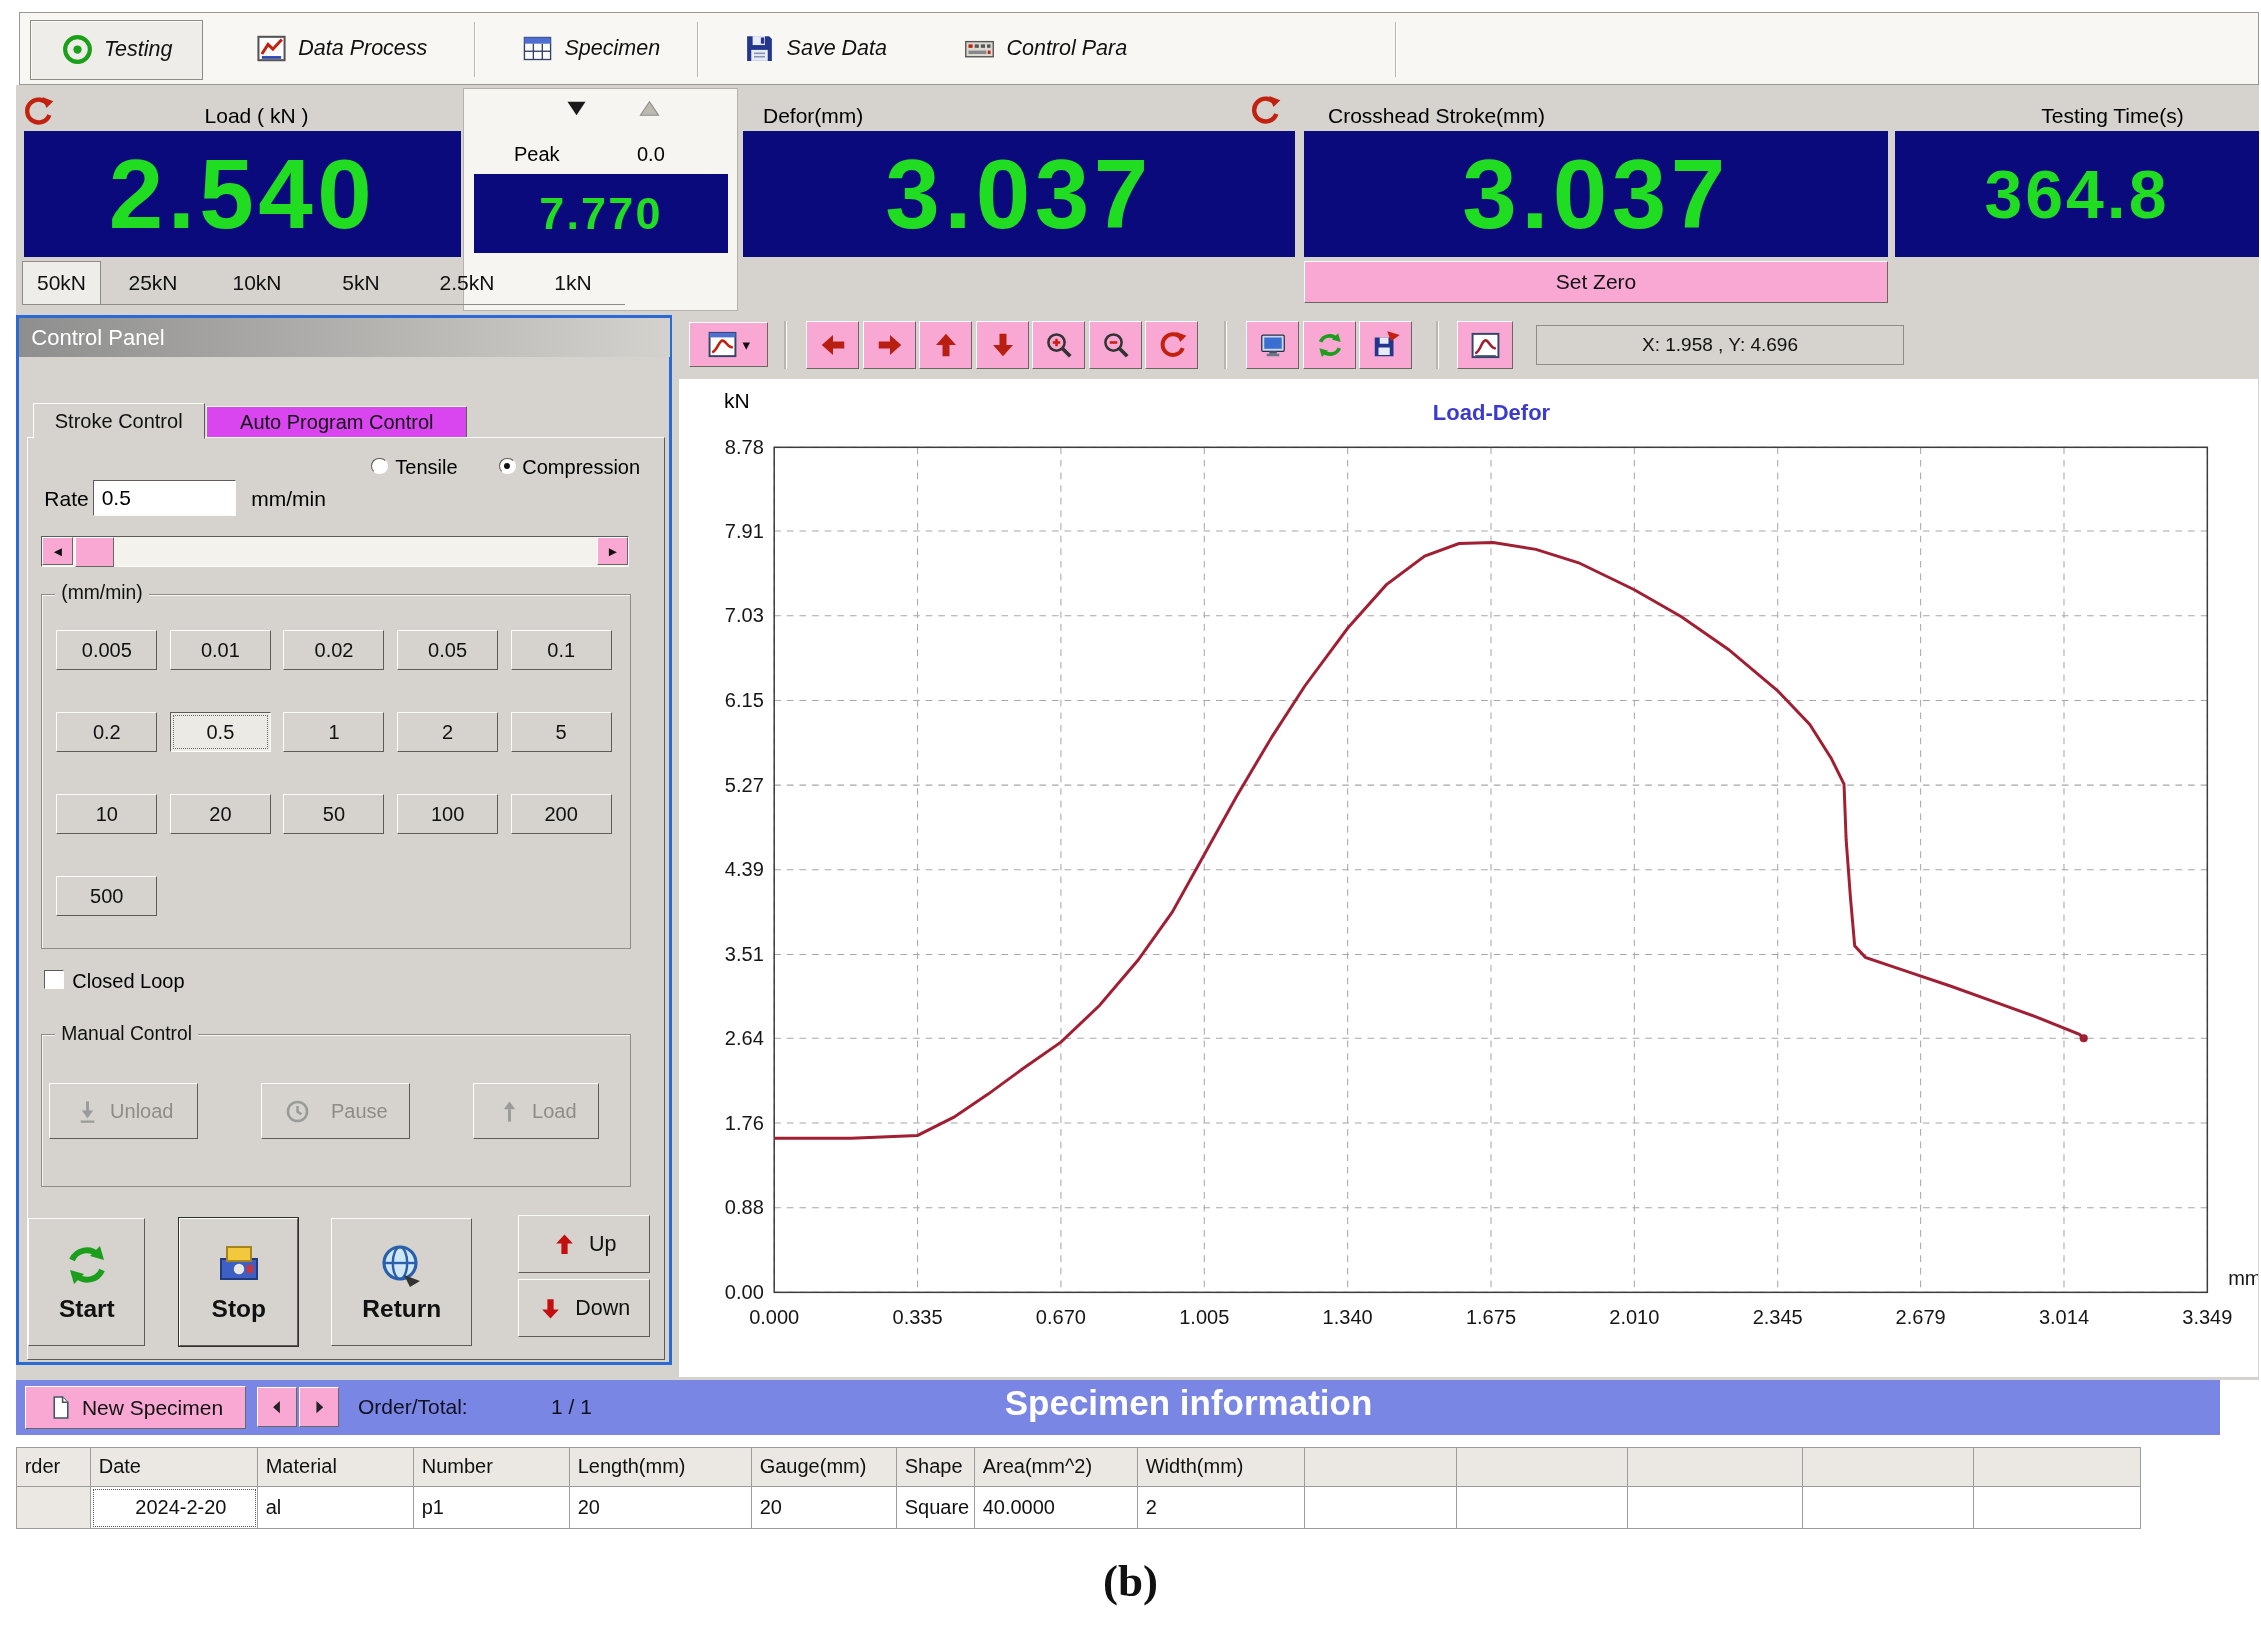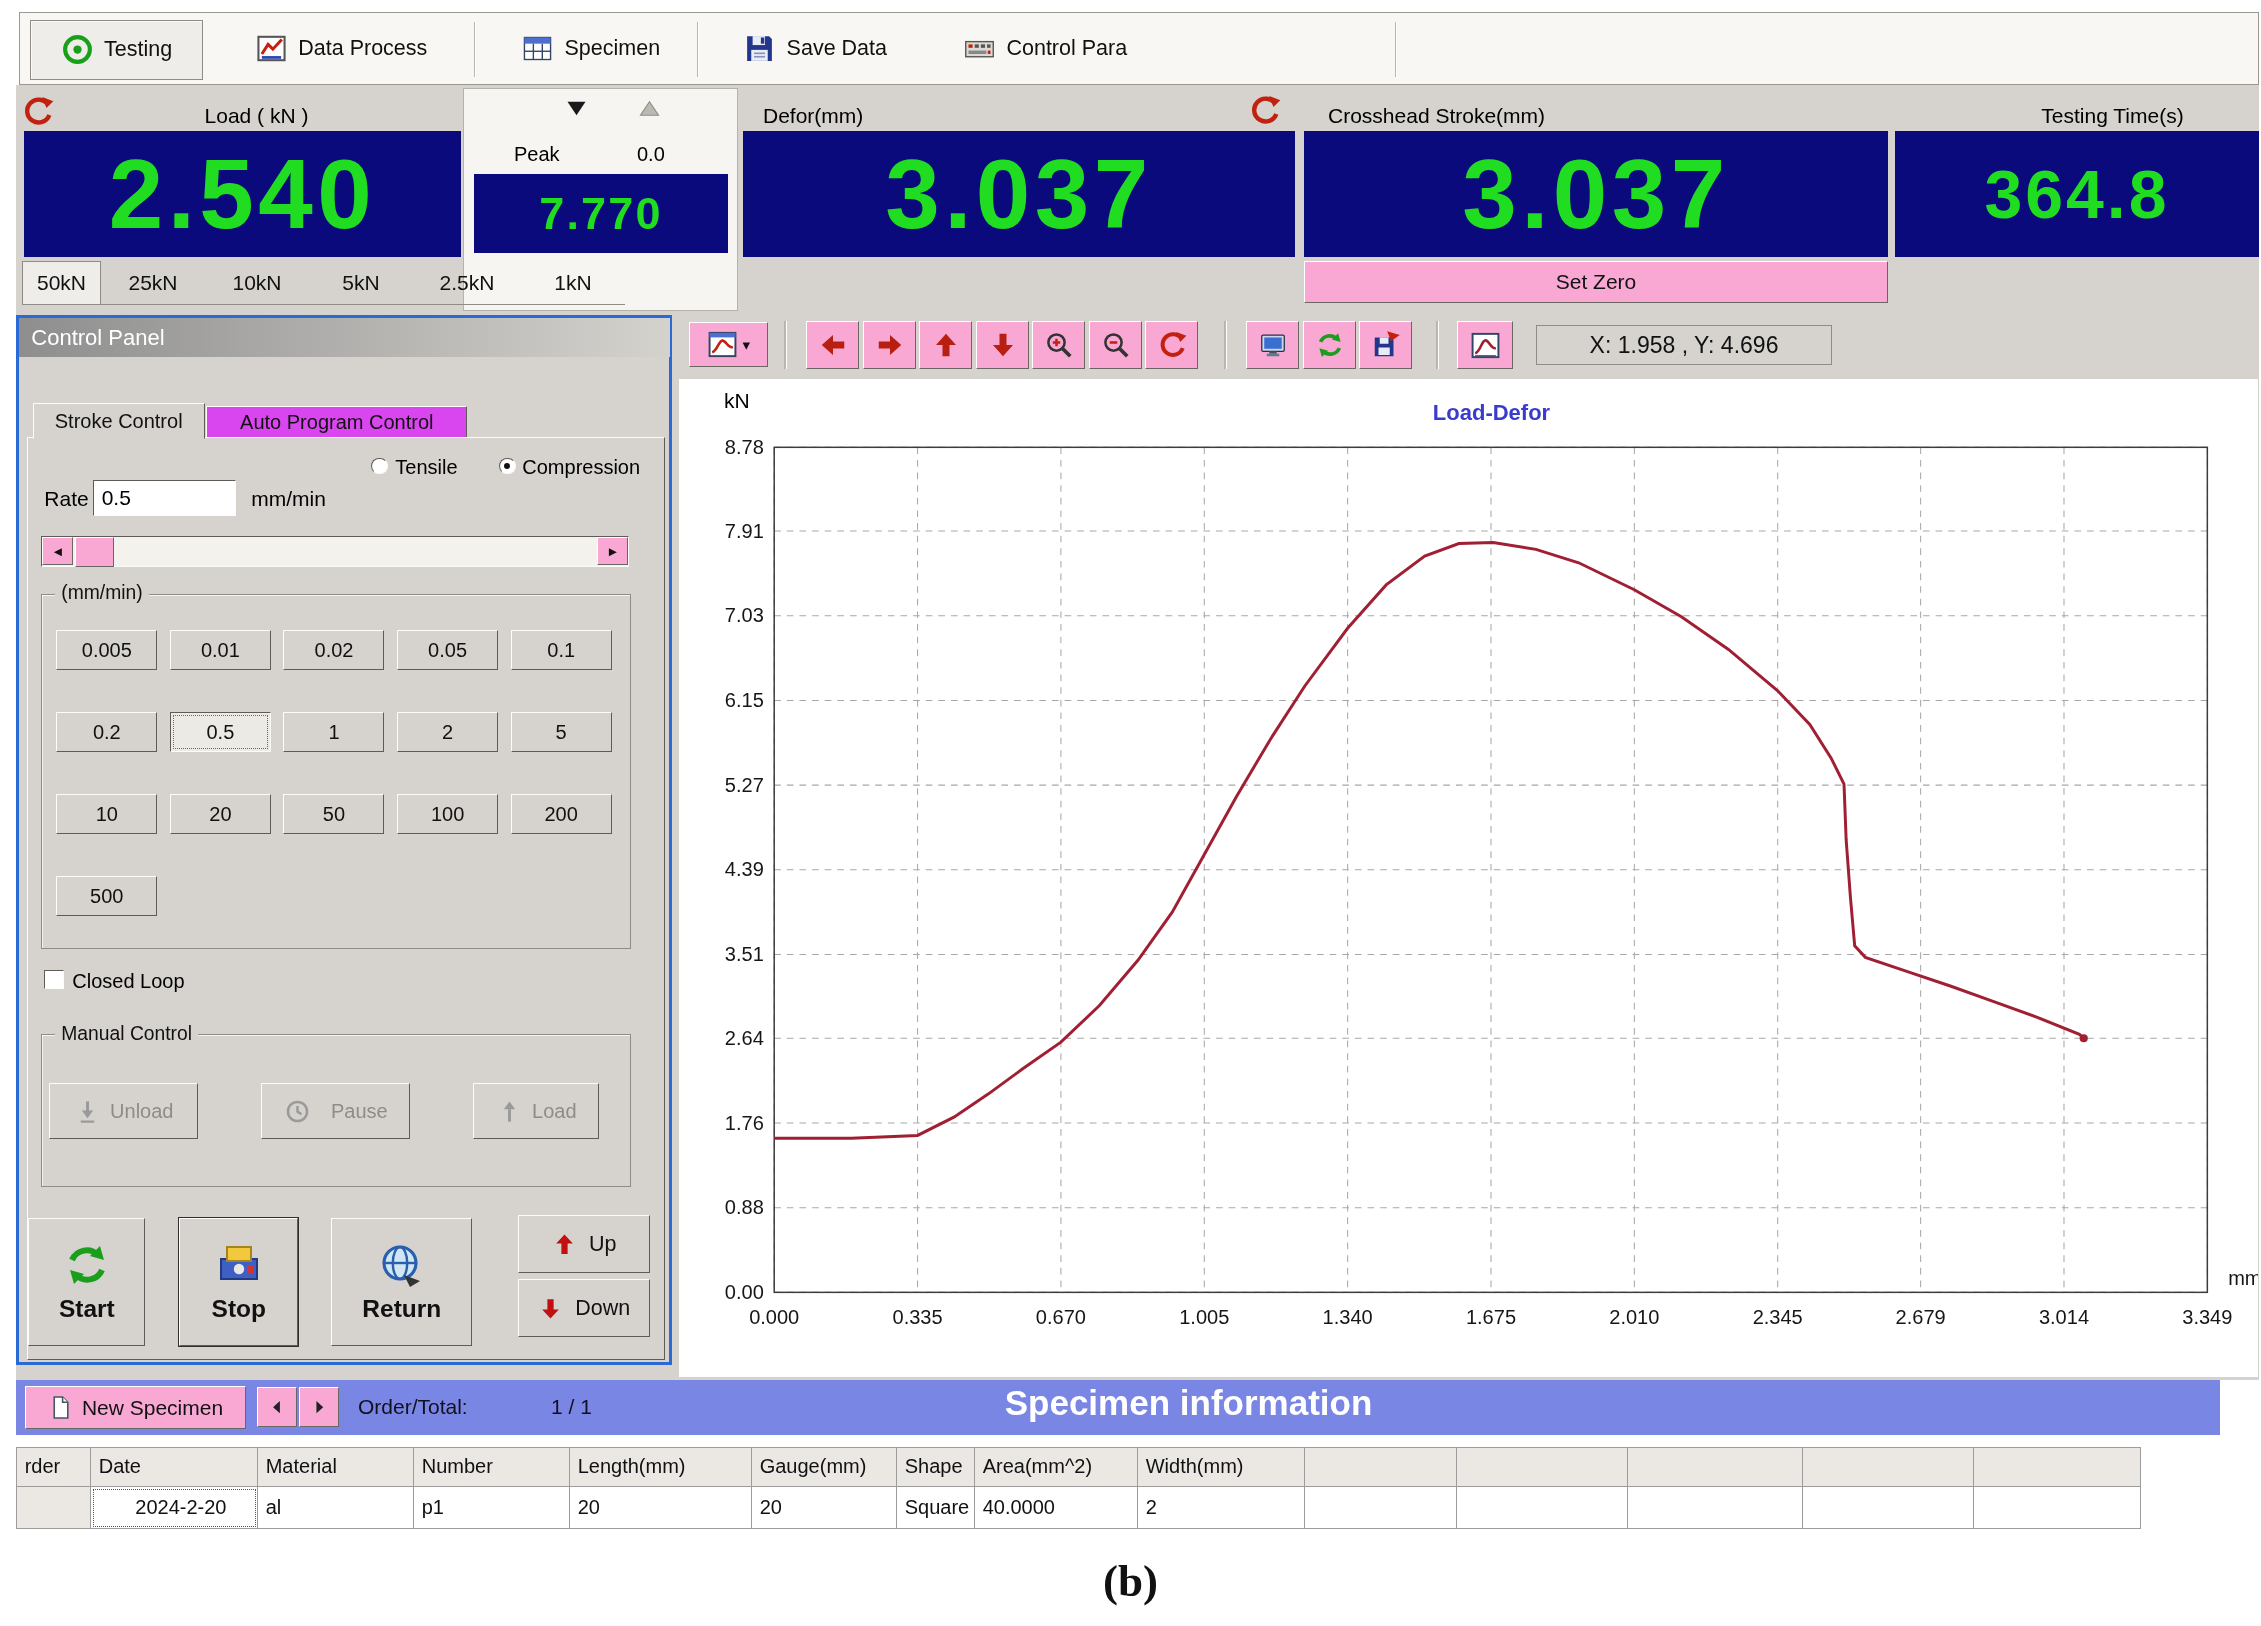--- a/index.html
+++ b/index.html
@@ -6,21 +6,21 @@
   .page{position:relative;width:2261px;height:1626px;background:#fff;overflow:hidden;
         font-family:"Liberation Sans",sans-serif;color:#111;}
   .abs{position:absolute;}
   .bg-gray{position:absolute;left:16.3px;top:85px;width:2243px;height:1295px;background:#d6d3ce;}
   
   .raised{border:1.5px solid;border-color:#fcfcfa #5f5b57 #5f5b57 #fcfcfa;background:#d6d3ce;}
   .raised-thin{border:0.7px solid;border-color:#ffffff #6a6661 #6a6661 #ffffff;background:#f9a8d4;}
   .btn{display:flex;align-items:center;justify-content:center;font-size:20px;color:#111;box-sizing:border-box;}
   .navy{background:#0a0a7c;color:#21dd21;font-weight:bold;display:flex;align-items:center;justify-content:center;}
   
-  .ttb{position:absolute;left:18.6px;top:12px;width:2240px;height:73px;background:#f8f7f3;border:0.7px solid #9a9792;box-sizing:border-box;}
+  .ttb{position:absolute;left:18.6px;top:12px;width:2240px;height:73px;background:#f8f7f3;border:0.7px solid #9a9792;box-sizing:border-box;font-style:italic;}
   .ttb-btn{position:absolute;top:6.7px;height:58px;display:flex;align-items:center;justify-content:center;gap:10.4px;font-size:21.5px;}
   .ttb-active{border:0.7px solid #8f8c86;background:#efede9;box-shadow:inset 0.7px 0.7px 0 #fff;}
   .tsep{position:absolute;top:9px;width:1.5px;height:55px;background:#b9b6b0;border-right:0.7px solid #fff;}
   
   .lbl{position:absolute;font-size:21px;color:#000000;}
   
   .rtabs{position:absolute;left:22px;top:261px;height:43px;display:flex;border-bottom:0.7px solid #8f8c86;}
   .rtab{display:flex;align-items:center;justify-content:center;font-size:21px;box-sizing:border-box;}
   .rtab.active{background:#efede9;border:0.7px solid #8f8c86;border-bottom:none;}
   
@@ -415,21 +415,21 @@
   <div class="tsep" style="left:1436px;top:321px;height:48px;"></div>
   <div class="btn raised-thin ctb-btn" style="left:1457px;width:56px;">
       <span>
         <svg width="31" height="31" viewBox="0 0 24 24">
           <rect x="2" y="3" width="20" height="18" fill="#fff" stroke="#334466" stroke-width="1.5"></rect>
           <path d="M4 18c4-1 5-10 8-10s4 7 8 6" fill="none" stroke="#a01f33" stroke-width="2"></path>
           <line x1="4" y1="20" x2="20" y2="20" stroke="#334466"></line>
         </svg>
       </span>
     </div>
-  <div class="btn abs" style="left:1536px;top:325px;width:296px;height:40px;border:0.7px solid #8f8c86;font-size:23px;">X: 1.958 , Y: 4.696</div>
+  <div class="btn abs" style="left:1536px;top:325px;width:368px;height:40px;border:0.7px solid #8f8c86;font-size:19px;">X: 1.958 , Y: 4.696</div>
 
   <div class="abs" style="left:679px;top:379px;width:1579px;height:998px;background:#fff;"></div>
   <div class="lbl" style="left:724px;top:389px;">kN</div>
   <div class="lbl" style="left:775px;top:400px;width:1433px;text-align:center;color:#3a3ace;font-weight:bold;font-size:22px;">Load-Defor</div>
   <svg id="chart-svg" width="1579" height="998" viewBox="0 0 2126 1344">
       <line class="grid" x1="128" y1="92" x2="128" y2="1230"></line>
       <text class="tick" x="128" y="1272" text-anchor="middle">0.000</text>
       <line class="grid" x1="321.0576291430278" y1="92" x2="321.0576291430278" y2="1230"></line>
       <text class="tick" x="321.0576291430278" y="1272" text-anchor="middle">0.335</text>
       <line class="grid" x1="514.1152582860556" y1="92" x2="514.1152582860556" y2="1230"></line>

